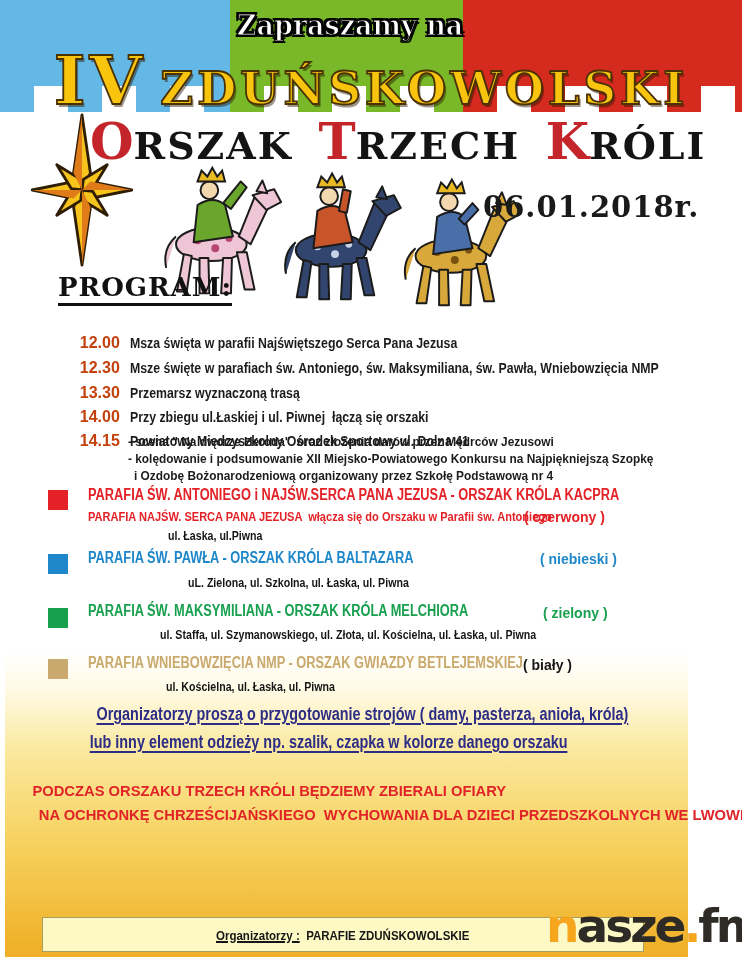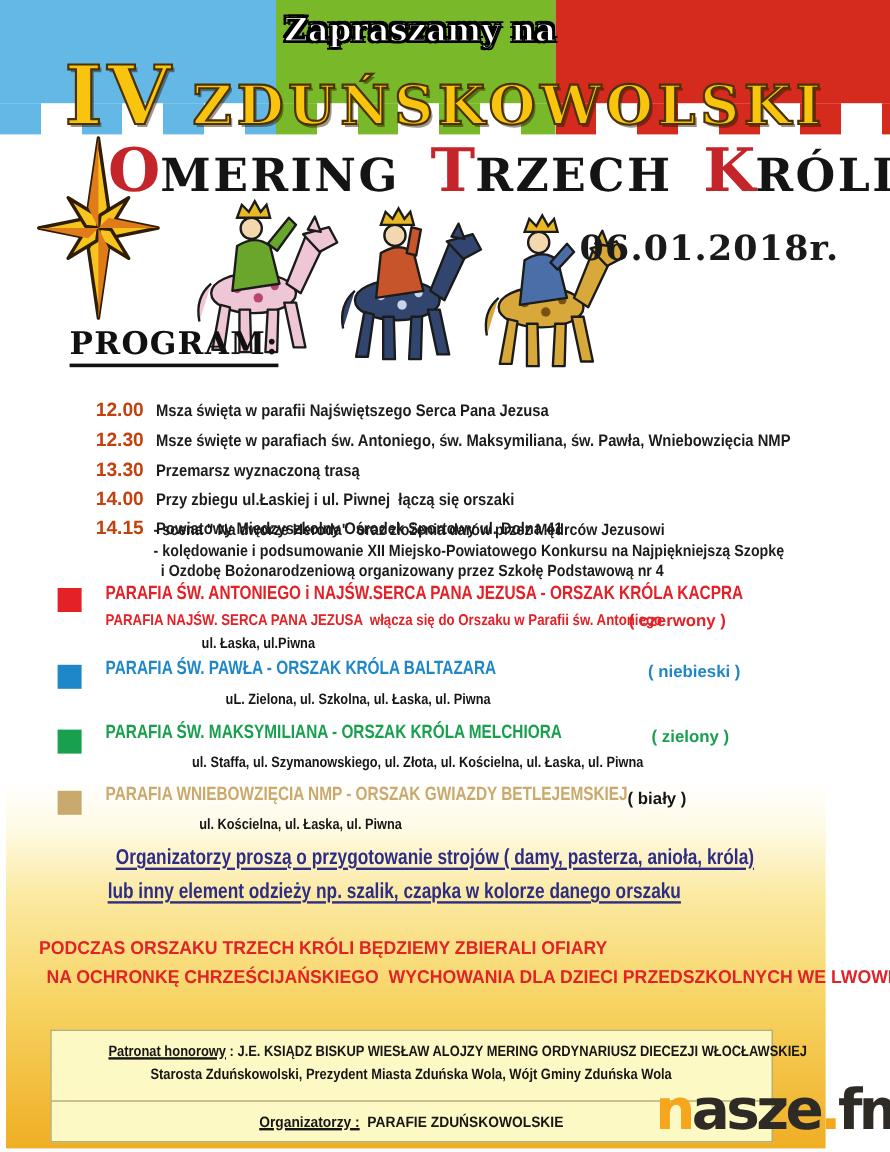--- a/index.html
+++ b/index.html
@@ -135,21 +135,21 @@
       <g fill="#e07b1a" stroke="none">
         <polygon points="55,2 55,82 46,64"></polygon>
         <polygon points="55,162 55,82 64,100"></polygon>
         <polygon points="108,82 55,82 64,73"></polygon>
         <polygon points="2,82 55,82 46,91"></polygon>
       </g>
     </svg>
   </div>
 
   <div class="main-title">
-    <span class="word"><span class="cap">O</span><span class="rest">MERING</span></span>
+    <span class="word"><span class="cap">O</span><span class="rest">RSZAK</span></span>
     <span class="word"><span class="cap">T</span><span class="rest">RZECH</span></span>
     <span class="word"><span class="cap">K</span><span class="rest">RÓLI</span></span>
   </div>
 
   <div class="kingswrap">
     <svg viewBox="0 0 380 165">
       <g class="k1" transform="translate(0,2)">
         <path class="hf h-stroke" d="M26,84 q-14,12 -10,32" fill="none"></path>
         <ellipse class="hf h-stroke" cx="62" cy="92" rx="36" ry="17"></ellipse>
         <polygon class="hf h-stroke" points="90,84 106,44 122,50 102,92"></polygon>
@@ -258,24 +258,20 @@
   <div class="costume">
     <span class="ln">Organizatorzy proszą o przygotowanie strojów ( damy, pasterza, anioła, króla)</span><br>
     <span class="ln">lub inny element odzieży np. szalik, czapka w kolorze danego orszaku</span>
   </div>
 
   <div class="charity">
     <span class="ln">PODCZAS ORSZAKU TRZECH KRÓLI BĘDZIEMY ZBIERALI OFIARY</span><br>
     <span class="ln">NA OCHRONKĘ CHRZEŚCIJAŃSKIEGO  WYCHOWANIA DLA DZIECI PRZEDSZKOLNYCH WE LWOWIE</span>
   </div>
 
-  <div class="infobox patron">
-    <span class="ln"><span class="u">Patronat honorowy</span><span> : J.E. KSIĄDZ BISKUP WIESŁAW ALOJZY MERING ORDYNARIUSZ DIECEZJI WŁOCŁAWSKIEJ</span></span><br>
-    <span class="ln">Starosta Zduńskowolski, Prezydent Miasta Zduńska Wola, Wójt Gminy Zduńska Wola</span>
-  </div>
 
   <div class="infobox orgbox">
     <span class="ln"><span class="u">Organizatorzy :</span><span>  PARAFIE ZDUŃSKOWOLSKIE</span></span>
   </div>
 
   <div class="fmlogo">
     <span class="orange">n</span><span class="dark">asze</span><span class="orange">.</span><span class="dark">fm</span>
   </div>
 
 </div>

